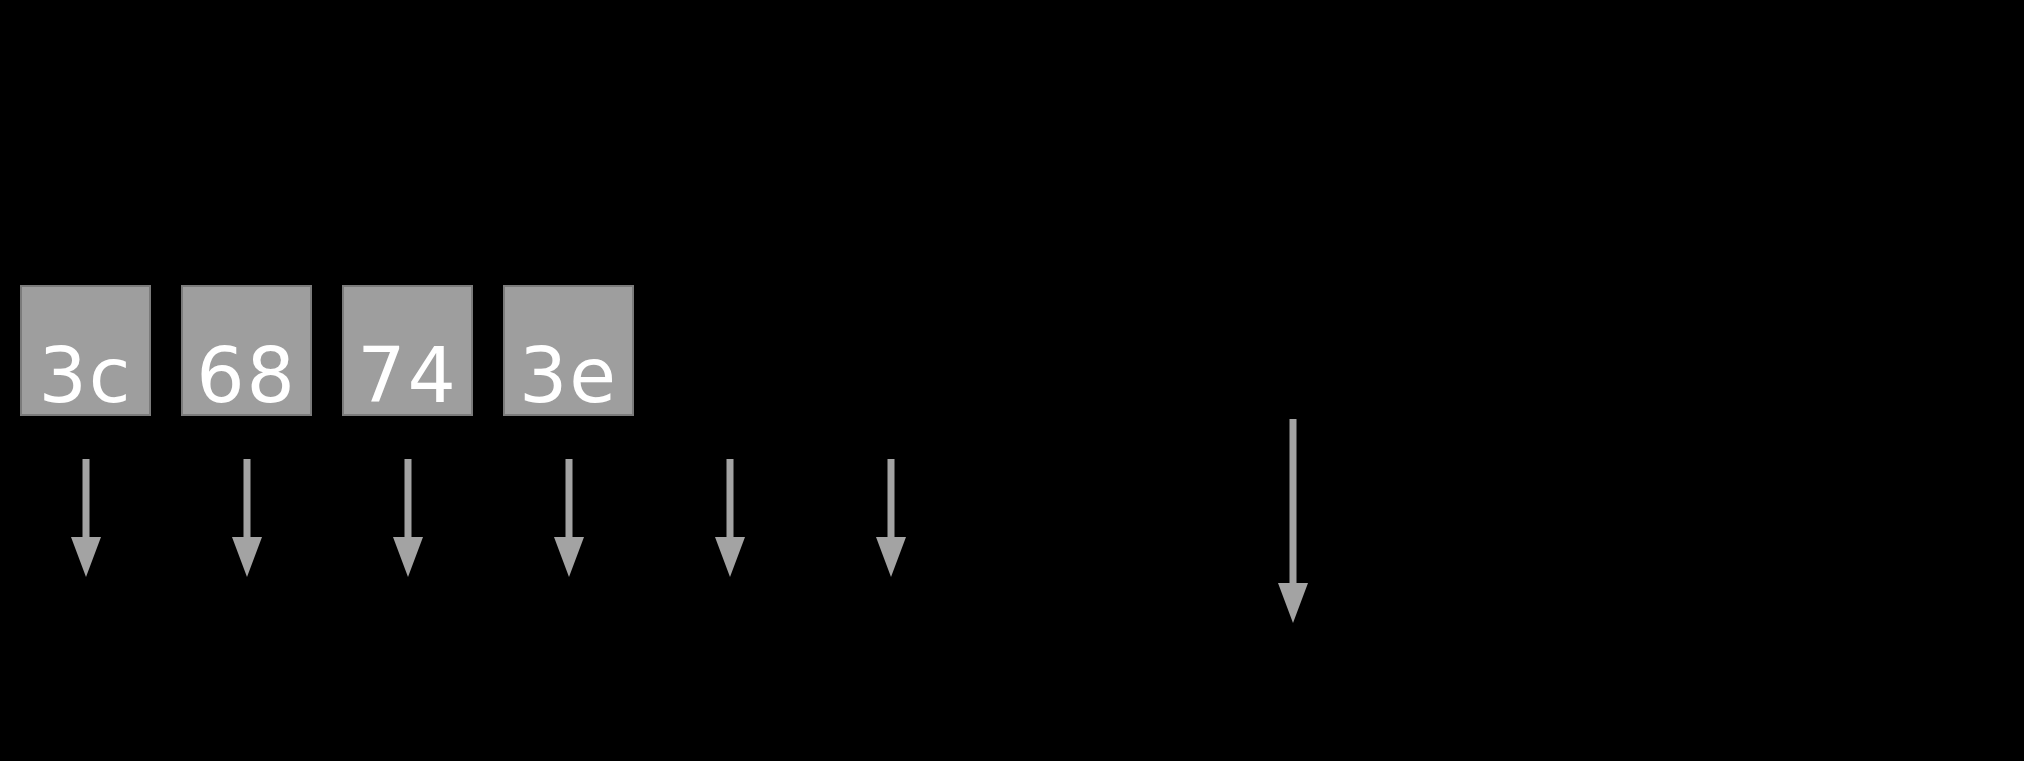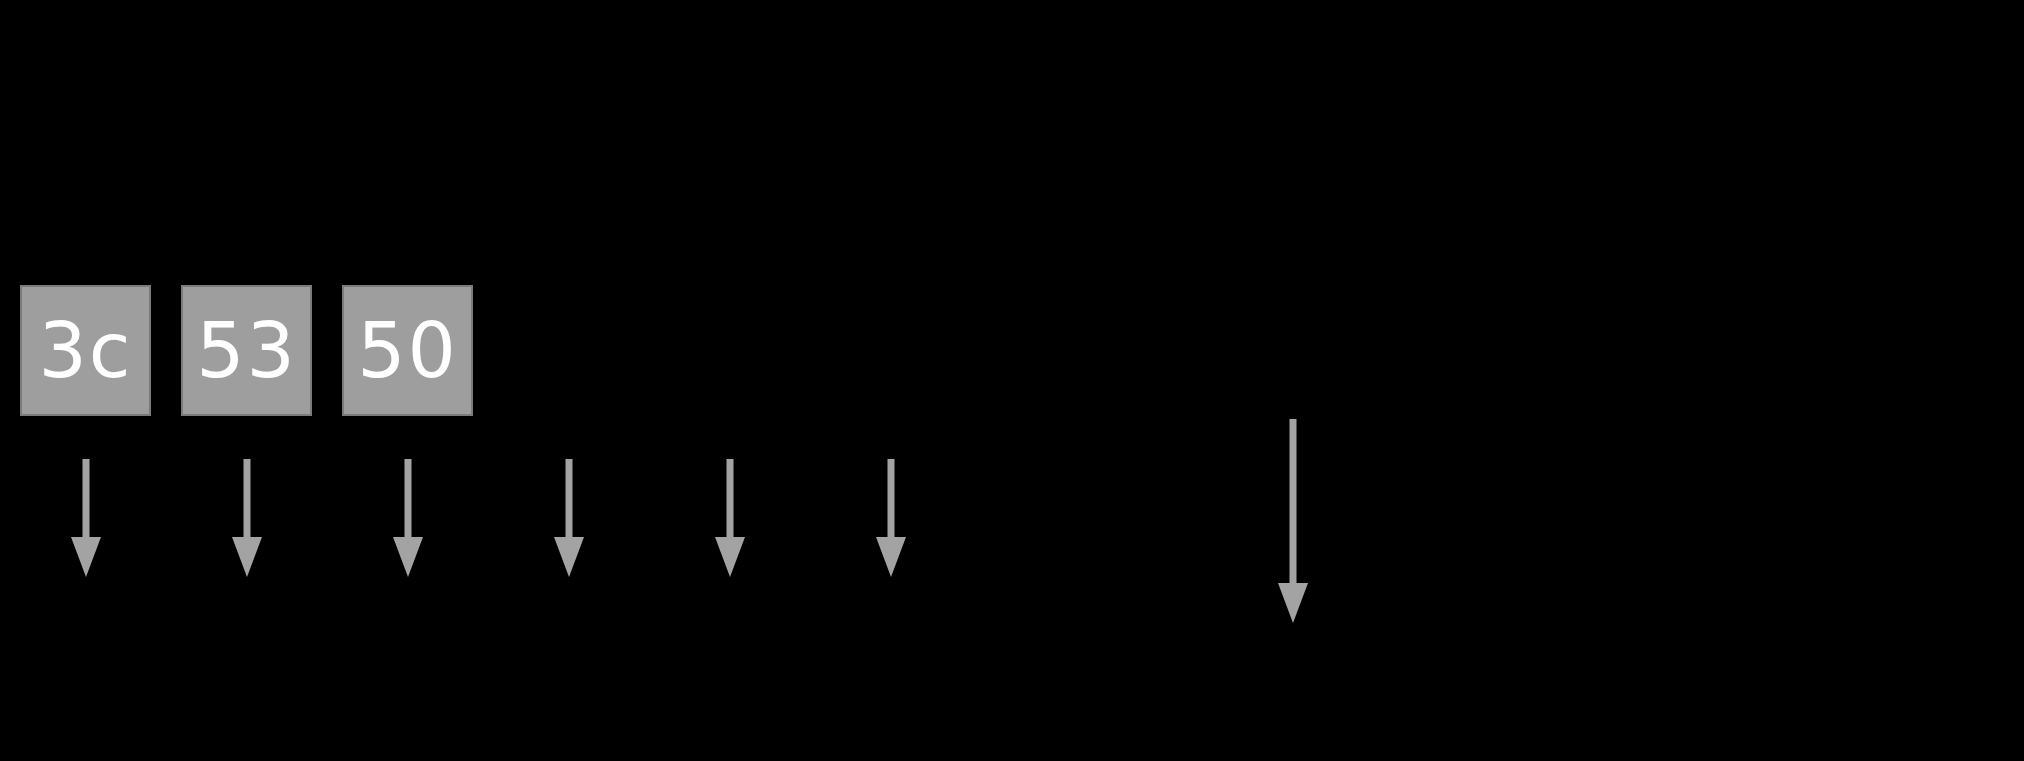--- a/index.html
+++ b/index.html
@@ -22,21 +22,21 @@
     display: flex;
     gap: 30px;
   }
   .byte-box {
     width: 131px;
     height: 131px;
     box-sizing: border-box;
     background: var(--box-fill, #9e9e9e);
     border: 2px solid var(--box-border, #7b7b7b);
     display: flex;
-    align-items: center;
+    align-items: flex-end;
     justify-content: center;
   }
   .byte-label {
     color: var(--box-text, #fff);
     font-size: 76px;
     line-height: 1;
     letter-spacing: 2px;
   }
   .arrow-row {
     position: absolute;
@@ -88,24 +88,27 @@
 </head>
 <body>
 
 <div class="stage">
 
   <div class="byte-row">
     <div class="byte-box">
       <span class="byte-label">3c</span>
     </div>
     <div class="byte-box">
-      <span class="byte-label">53</span>
+      <span class="byte-label">68</span>
     </div>
     <div class="byte-box">
-      <span class="byte-label">50</span>
+      <span class="byte-label">74</span>
+    </div>
+    <div class="byte-box">
+      <span class="byte-label">3e</span>
     </div>
   </div>
 
   <div class="arrow-row">
     <div class="arrow-cell">
       <div class="arrow">
         <div class="shaft"></div>
         <div class="head"></div>
       </div>
     </div>

